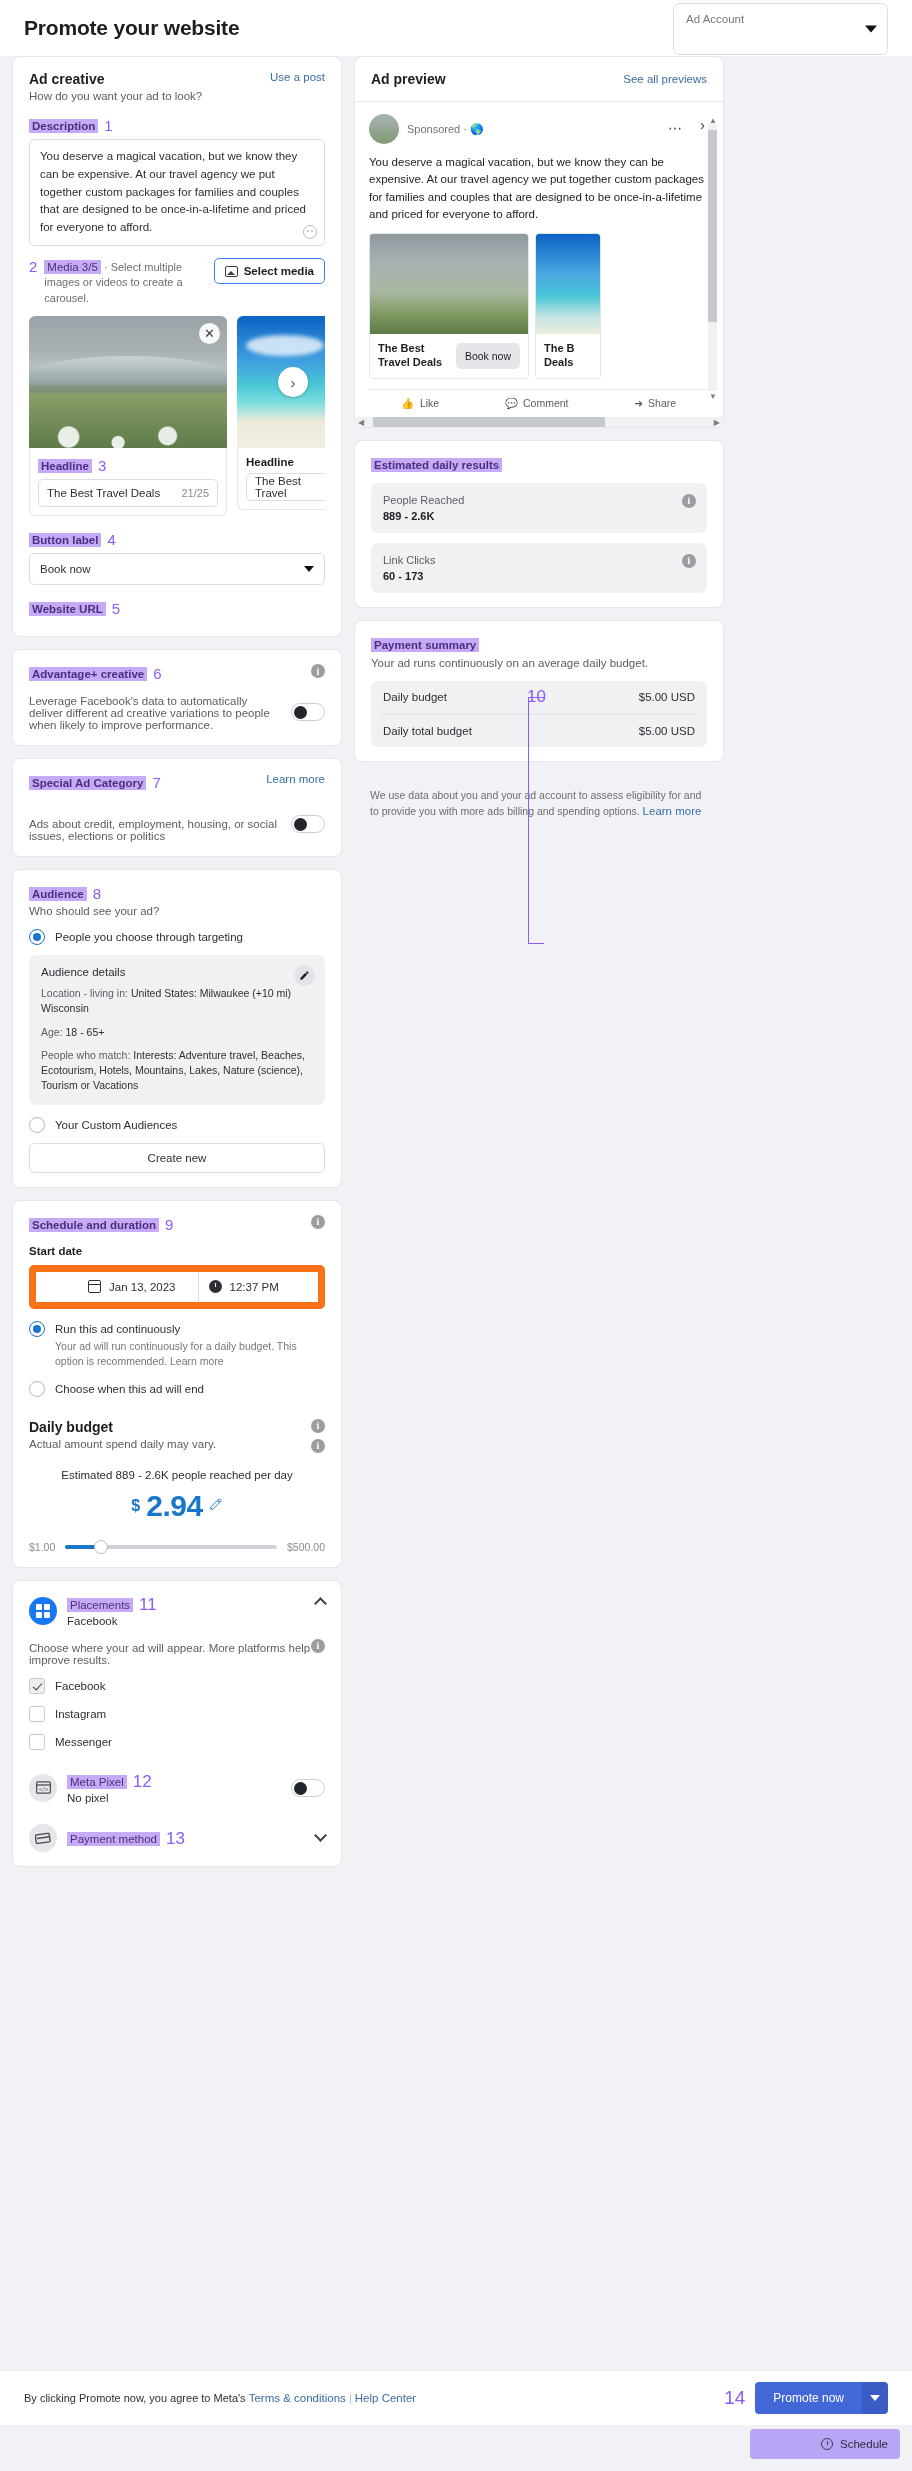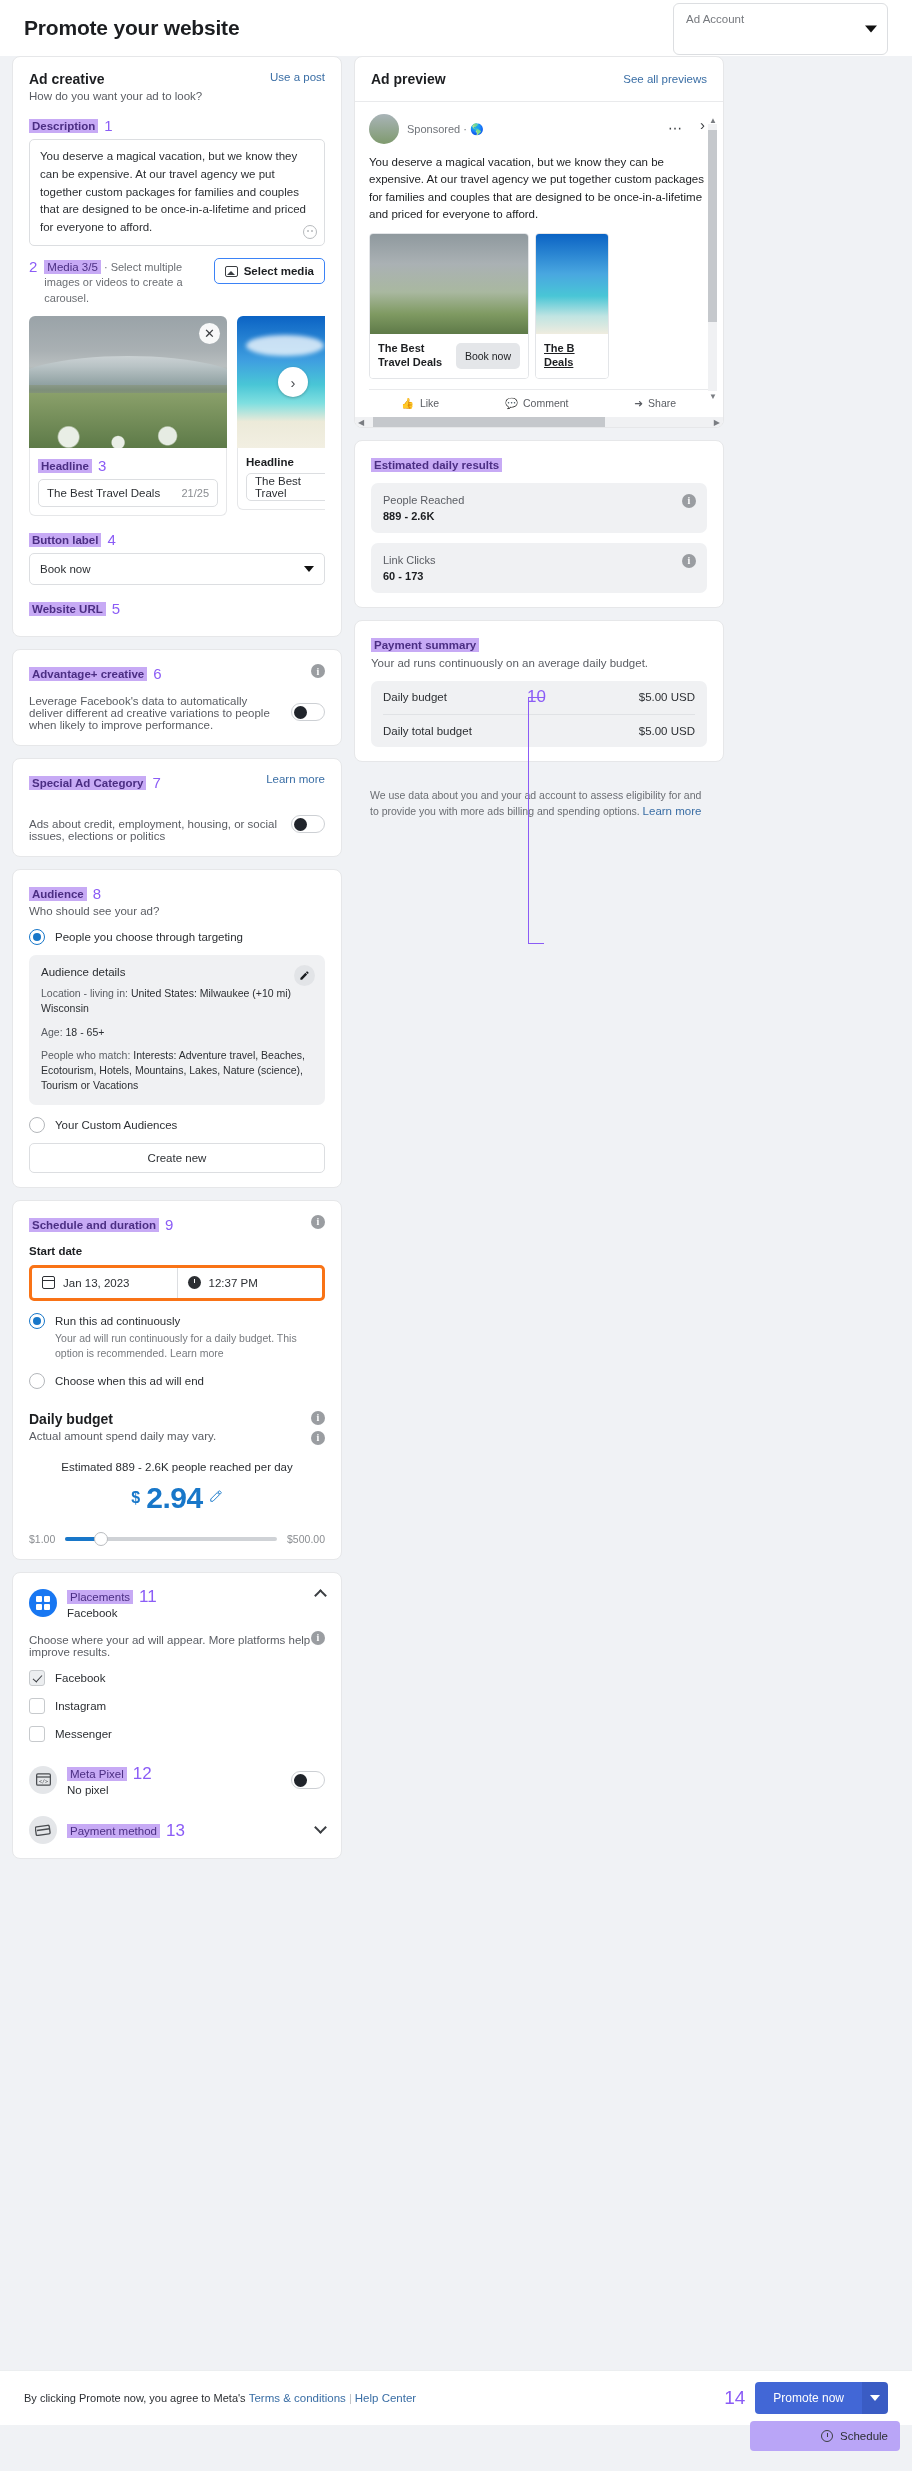--- a/index.html
+++ b/index.html
@@ -173,21 +173,21 @@
   .pencil-btn {
     position: absolute; right: 10px; top: 10px; width: 21px; height: 21px; border-radius: 50%;
     background: #e2e4e7; display: flex; align-items: center; justify-content: center; cursor: pointer;
   }
   .btn-outline {
     border: 1px solid #dcdee1; border-radius: 5px; height: 30px; display: flex; align-items: center;
     justify-content: center; font-size: 11.5px; color: #2c2f33; margin-top: 10px; cursor: pointer; background:#fff;
   }
 
   
-  .date-row { display: flex; margin-top: 8px; border: 3px solid #f97316; border-radius: 5px; overflow: hidden; }
+  .date-row { display: flex; margin-top: 8px; border: 7px solid #f97316; border-radius: 5px; overflow: hidden; padding-left: 42px; }
   .date-cell { flex: 1; height: 30px; display: flex; align-items: center; gap: 8px; padding: 0 10px; font-size: 11.5px; color: #2c2f33; }
   .date-cell + .date-cell { border-left: 1px solid #dcdee1; }
   .cal-icon { width: 13px; height: 13px; border: 1.4px solid #2c2f33; border-radius: 2px; position: relative; }
   .cal-icon:after { content:""; position:absolute; left:0; top:3px; width:100%; height:1.4px; background:#2c2f33; }
   .clock-icon { width: 13px; height: 13px; border-radius: 50%; background: #2c2f33; position: relative; }
   .clock-icon:after { content:""; position:absolute; left:6px; top:2.5px; width:1.2px; height:4.5px; background:#fff; }
   .sub-note { font-size: 10.5px; color: #76797e; line-height: 1.45; margin-left: 26px; margin-top: 2px; }
 
   
   .budget-est { text-align: center; font-size: 11.5px; color: #2c2f33; margin-top: 16px; }
@@ -260,21 +260,21 @@
   .footer-text { font-size: 11px; color: #2c2f33; }
   .footer-right { display: flex; align-items: center; gap: 10px; }
   .promote-group { display: flex; }
   .btn-promote {
     background: #4267d6; color: #fff; font-size: 12px; padding: 9px 18px; border-radius: 4px 0 0 4px; cursor: pointer;
   }
   .btn-promote-caret {
     background: #3a5cc4; width: 26px; border-radius: 0 4px 4px 0; display: flex; align-items: center; justify-content: center; cursor: pointer;
   }
   .schedule-pop {
-    position: absolute; right: 12px; bottom: 20px; width: 150px; background: #b9a5f7; border-radius: 4px;
+    position: absolute; right: 12px; bottom: 12px; width: 150px; background: #b9a5f7; border-radius: 4px;
     padding: 9px 12px; display: flex; align-items: center; justify-content: flex-end; gap: 7px; font-size: 11.5px; color: #2c2f33;
   }
   .clock-o { width: 12px; height: 12px; border: 1.4px solid #3b3e42; border-radius: 50%; position: relative; }
   .clock-o:after { content:""; position:absolute; left:5px; top:2px; width:1.2px;height:4px;background:#3b3e42; }
 </style>
 </head>
 <body>
 
 <div class="page">
 
@@ -576,21 +576,21 @@
           </div>
           <div class="fb-text">You deserve a magical vacation, but we know they can be expensive. At our travel agency we put together custom packages for families and couples that are designed to be once-in-a-lifetime and priced for everyone to afford.</div>
           <div class="fb-cards">
             <div class="fb-card">
               <div class="img mountain"></div>
               <div class="fb-card-foot">
                 <span class="fb-headline">The Best Travel Deals</span>
                 <span class="fb-cta">Book now</span>
               </div>
             </div>
-            <div class="fb-card" style="width:74px;text-decoration:underline;">
+            <div class="fb-card" style="width:66px;">
               <div class="img beach"></div>
               <div class="fb-card-foot">
                 <span class="fb-headline">The B Deals</span>
               </div>
             </div>
           </div>
           <div class="fb-actions">
             <span class="fb-act">👍 <span>Like</span></span>
             <span class="fb-act">💬 <span>Comment</span></span>
             <span class="fb-act">➜ <span>Share</span></span>

